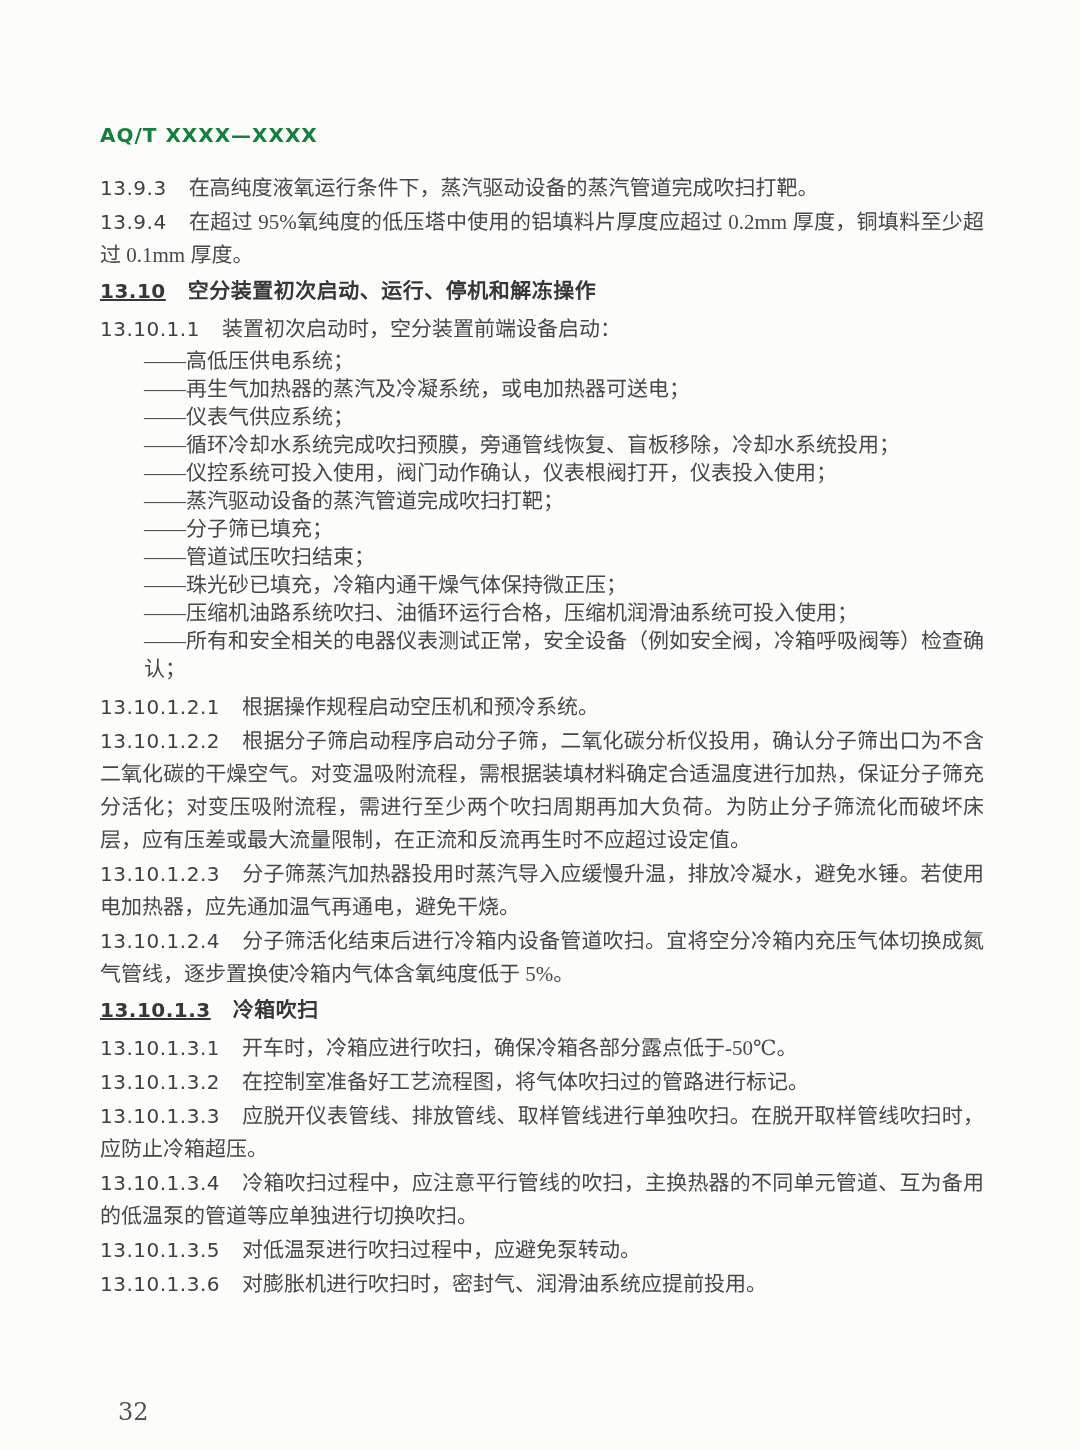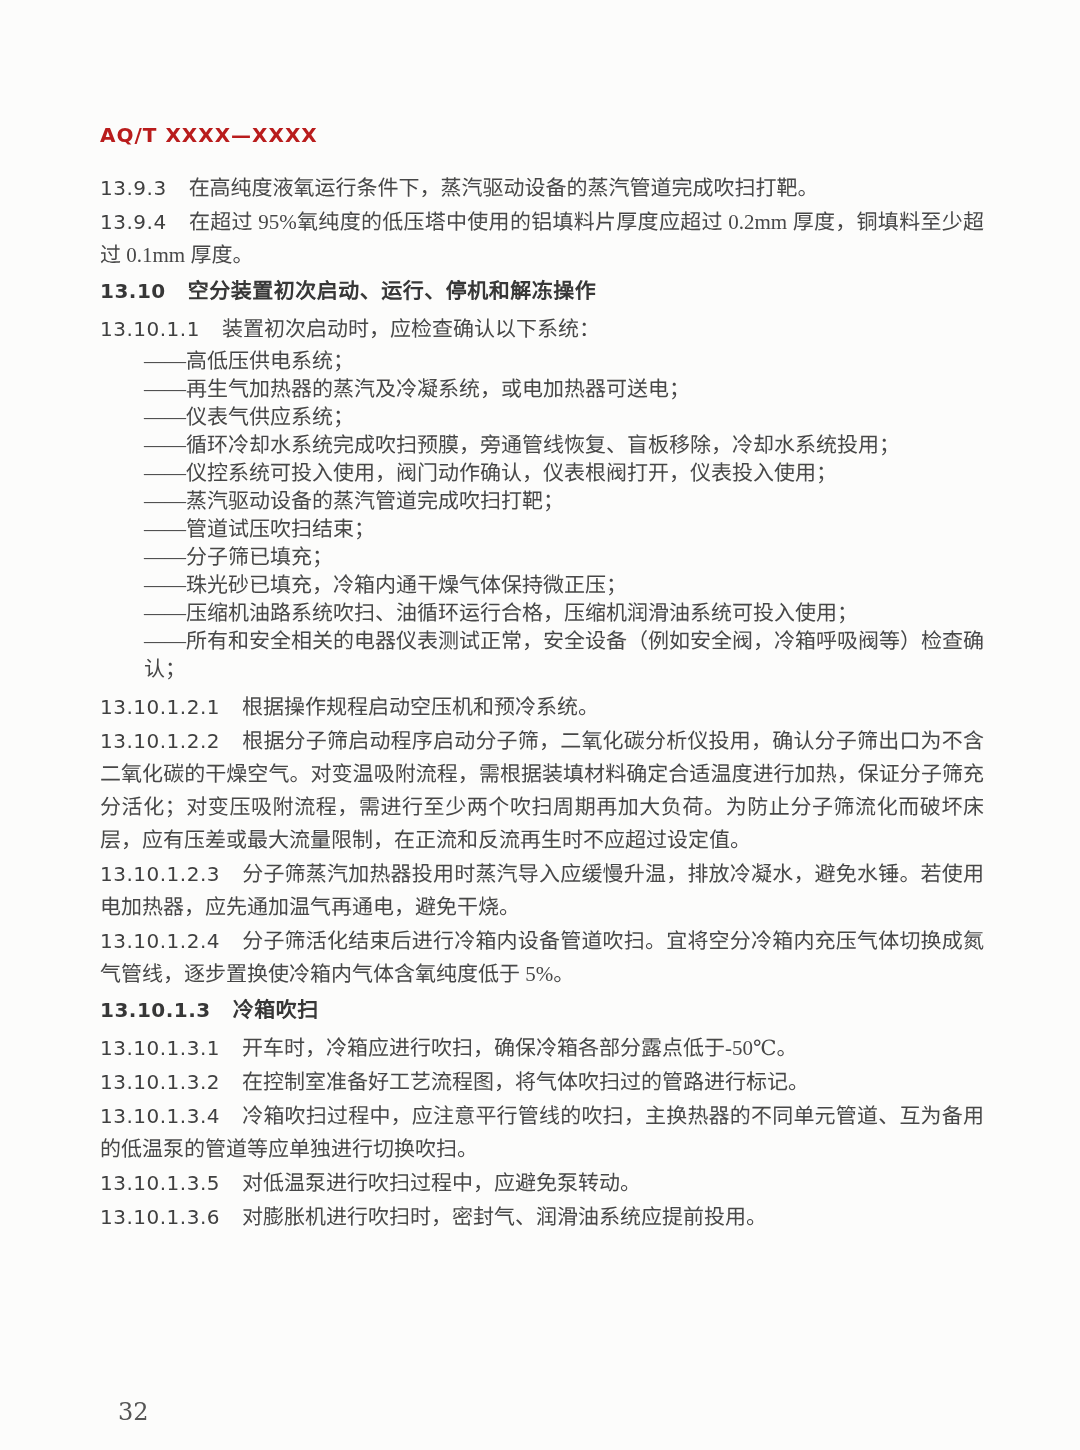--- a/index.html
+++ b/index.html
@@ -15,21 +15,21 @@
     background: #fcfcfb;
     padding: 122px 96px 0 100px;
     overflow: hidden;
     color: #454545;
   }
   .doc-header {
     font-family: "DejaVu Sans", "Liberation Sans", sans-serif;
     font-size: 20px;
     font-weight: 600;
     letter-spacing: 1px;
-    color: #b91c1c;
+    color: #15803d;
     line-height: 26px;
     margin-bottom: 24px;
   }
   .clause {
     font-size: 21px;
     line-height: 33px;
     margin-bottom: 1px;
     text-align: justify;
     color: #474747;
   }
@@ -45,21 +45,21 @@
   .heading {
     font-size: 21px;
     line-height: 33px;
     font-weight: 700;
     font-family: "DejaVu Sans", "Liberation Sans", sans-serif;
     color: #373737;
     margin-top: 3px;
     margin-bottom: 5px;
     letter-spacing: 0.5px;
   }
-  .heading .num { font-weight: 700; color: #373737; }
+  .heading .num { font-weight: 700; color: #373737; text-decoration: underline; }
   .list-item {
     font-size: 21px;
     line-height: 28px;
     padding-left: 44px;
     color: #474747;
     text-align: justify;
   }
   .list-group { margin-bottom: 8px; }
   .page-number {
     position: absolute;
@@ -73,40 +73,41 @@
 </head>
 <body>
 
 <div class="doc-page">
   <div class="doc-header">AQ/T XXXX—XXXX</div>
 
   <div>
       <p class="clause"><span class="num">13.9.3</span><span>在高纯度液氧运行条件下，蒸汽驱动设备的蒸汽管道完成吹扫打靶。</span></p>
       <p class="clause"><span class="num">13.9.4</span><span>在超过 95%氧纯度的低压塔中使用的铝填料片厚度应超过 0.2mm 厚度，铜填料至少超过 0.1mm 厚度。</span></p>
       <p class="heading"><span class="num">13.10</span><span>空分装置初次启动、运行、停机和解冻操作</span></p>
-      <p class="clause"><span class="num">13.10.1.1</span><span>装置初次启动时，应检查确认以下系统：</span></p>
+      <p class="clause"><span class="num">13.10.1.1</span><span>装置初次启动时，空分装置前端设备启动：</span></p>
       <div class="list-group">
         <p class="list-item"><span>——</span><span>高低压供电系统；</span></p>
         <p class="list-item"><span>——</span><span>再生气加热器的蒸汽及冷凝系统，或电加热器可送电；</span></p>
         <p class="list-item"><span>——</span><span>仪表气供应系统；</span></p>
         <p class="list-item"><span>——</span><span>循环冷却水系统完成吹扫预膜，旁通管线恢复、盲板移除，冷却水系统投用；</span></p>
         <p class="list-item"><span>——</span><span>仪控系统可投入使用，阀门动作确认，仪表根阀打开，仪表投入使用；</span></p>
         <p class="list-item"><span>——</span><span>蒸汽驱动设备的蒸汽管道完成吹扫打靶；</span></p>
+        <p class="list-item"><span>——</span><span>分子筛已填充；</span></p>
         <p class="list-item"><span>——</span><span>管道试压吹扫结束；</span></p>
-        <p class="list-item"><span>——</span><span>分子筛已填充；</span></p>
         <p class="list-item"><span>——</span><span>珠光砂已填充，冷箱内通干燥气体保持微正压；</span></p>
         <p class="list-item"><span>——</span><span>压缩机油路系统吹扫、油循环运行合格，压缩机润滑油系统可投入使用；</span></p>
         <p class="list-item"><span>——</span><span>所有和安全相关的电器仪表测试正常，安全设备（例如安全阀，冷箱呼吸阀等）检查确认；</span></p>
       </div>
       <p class="clause"><span class="num">13.10.1.2.1</span><span>根据操作规程启动空压机和预冷系统。</span></p>
       <p class="clause"><span class="num">13.10.1.2.2</span><span>根据分子筛启动程序启动分子筛，二氧化碳分析仪投用，确认分子筛出口为不含二氧化碳的干燥空气。对变温吸附流程，需根据装填材料确定合适温度进行加热，保证分子筛充分活化；对变压吸附流程，需进行至少两个吹扫周期再加大负荷。为防止分子筛流化而破坏床层，应有压差或最大流量限制，在正流和反流再生时不应超过设定值。</span></p>
       <p class="clause"><span class="num">13.10.1.2.3</span><span>分子筛蒸汽加热器投用时蒸汽导入应缓慢升温，排放冷凝水，避免水锤。若使用电加热器，应先通加温气再通电，避免干烧。</span></p>
       <p class="clause"><span class="num">13.10.1.2.4</span><span>分子筛活化结束后进行冷箱内设备管道吹扫。宜将空分冷箱内充压气体切换成氮气管线，逐步置换使冷箱内气体含氧纯度低于 5%。</span></p>
       <p class="heading"><span class="num">13.10.1.3</span><span>冷箱吹扫</span></p>
       <p class="clause"><span class="num">13.10.1.3.1</span><span>开车时，冷箱应进行吹扫，确保冷箱各部分露点低于-50℃。</span></p>
       <p class="clause"><span class="num">13.10.1.3.2</span><span>在控制室准备好工艺流程图，将气体吹扫过的管路进行标记。</span></p>
+      <p class="clause"><span class="num">13.10.1.3.3</span><span>应脱开仪表管线、排放管线、取样管线进行单独吹扫。在脱开取样管线吹扫时，应防止冷箱超压。</span></p>
       <p class="clause"><span class="num">13.10.1.3.4</span><span>冷箱吹扫过程中，应注意平行管线的吹扫，主换热器的不同单元管道、互为备用的低温泵的管道等应单独进行切换吹扫。</span></p>
       <p class="clause"><span class="num">13.10.1.3.5</span><span>对低温泵进行吹扫过程中，应避免泵转动。</span></p>
       <p class="clause"><span class="num">13.10.1.3.6</span><span>对膨胀机进行吹扫时，密封气、润滑油系统应提前投用。</span></p>
     </div>
 
   <div class="page-number">32</div>
 </div>
 
 </body></html>

